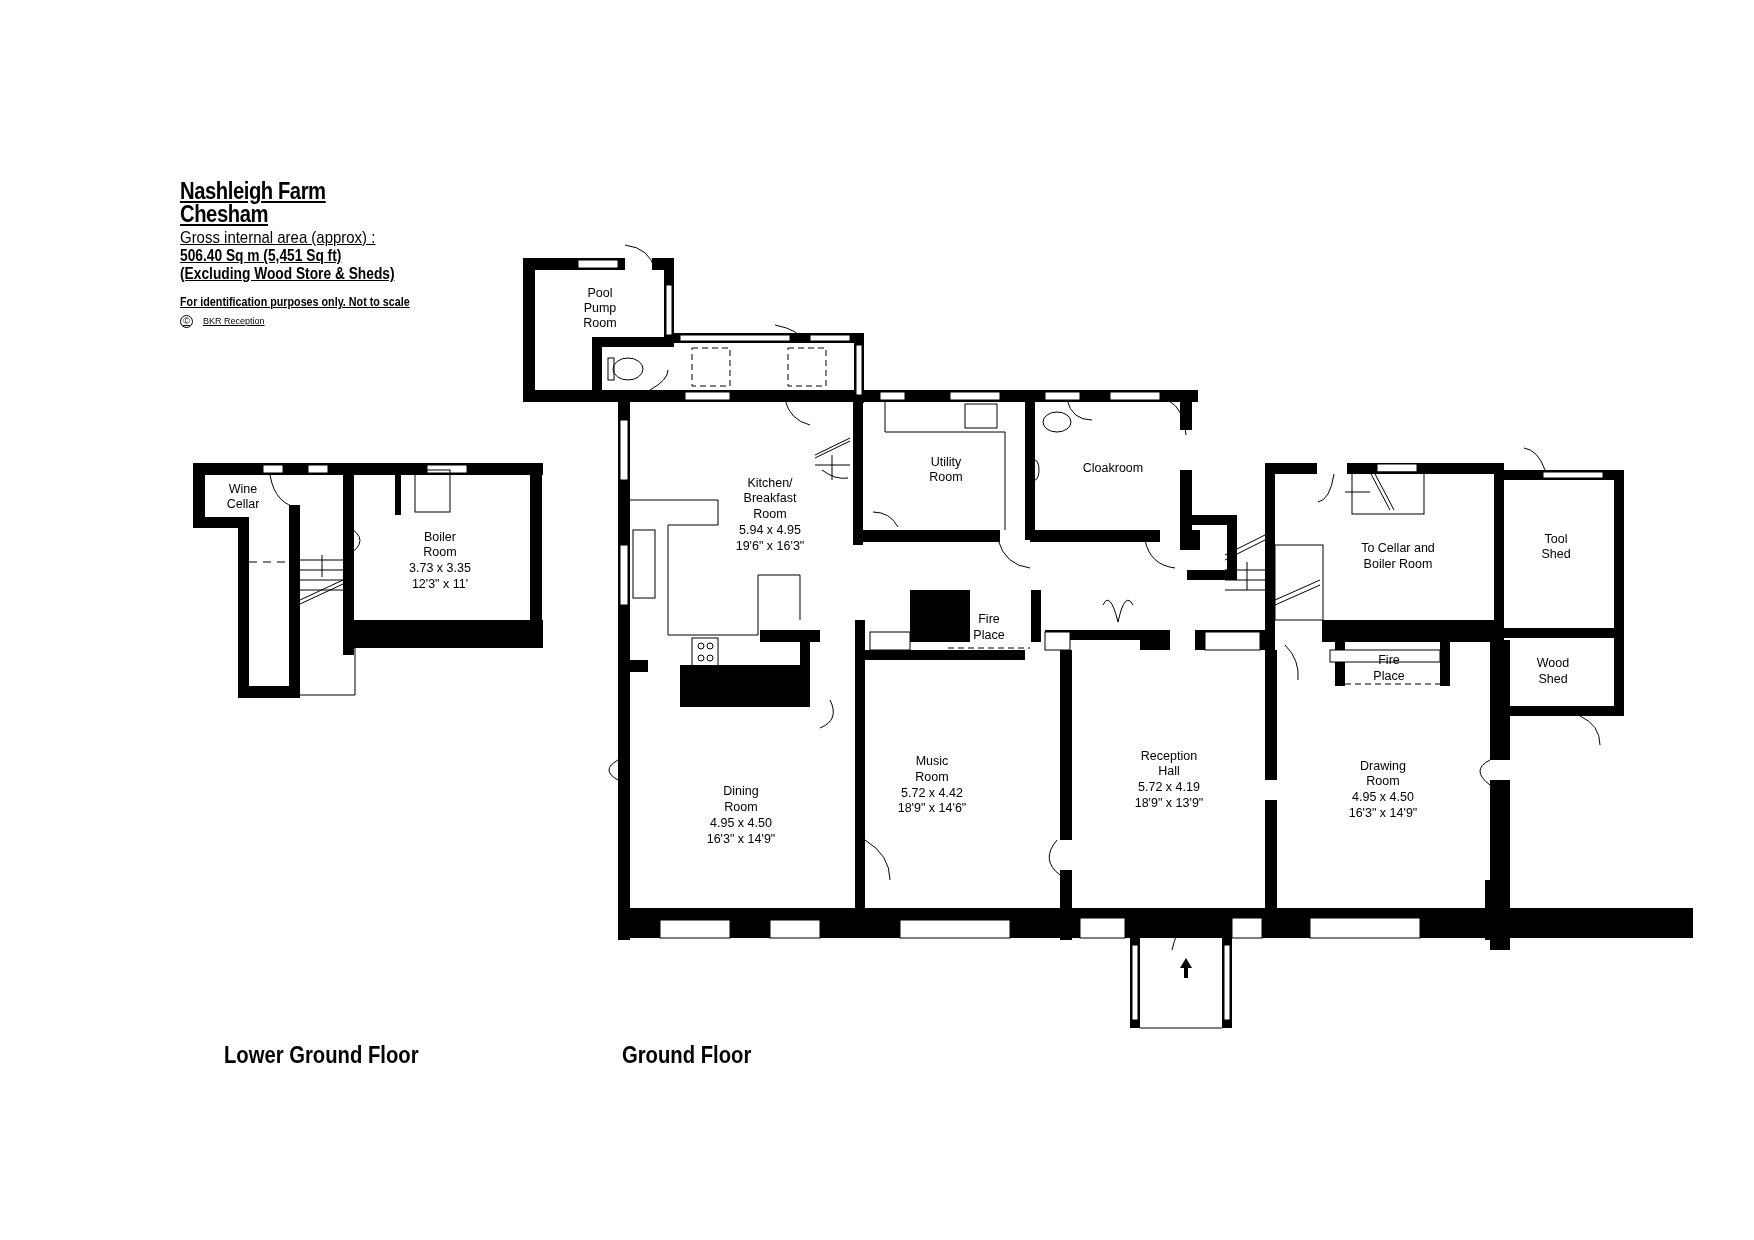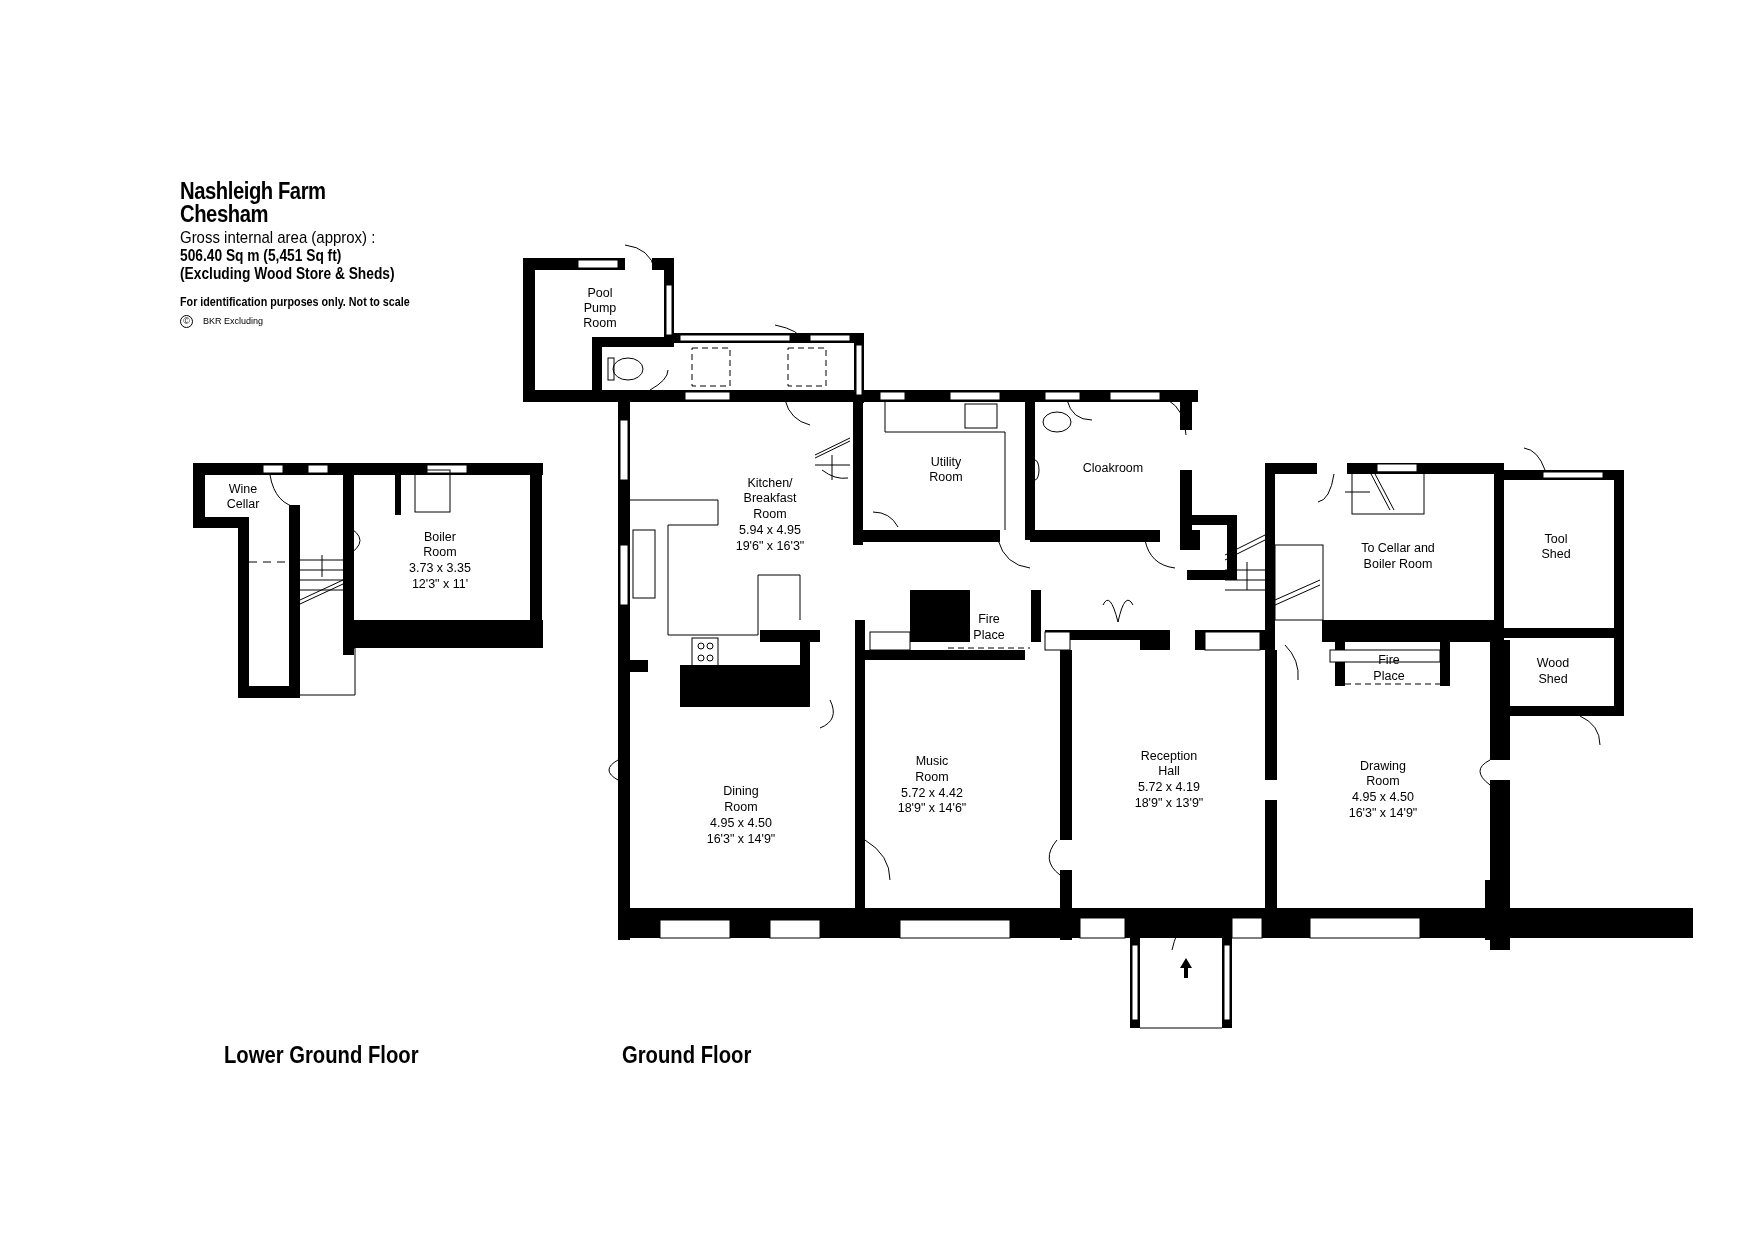--- a/index.html
+++ b/index.html
@@ -1,17 +1,17 @@
 <!DOCTYPE html>
 <html><head>
   <meta charset="utf-8">
   <style>
     html, body { margin:0; padding:0; background:#ffffff; }
     body { width:1754px; height:1240px; position:relative; overflow:hidden; font-family:"Liberation Sans", sans-serif; color:#000; }
-    .hdr { position:absolute; left:180px; top:180px; line-height:1; }
+    .hdr { position:absolute; left:180px; top:180px; line-height:1;text-decoration:underline; }
     .title { font-weight:bold; font-size:23px; letter-spacing:-0.5px; display:block; transform:scaleX(0.88); transform-origin:left; }
     .sub { font-size:17px; display:block; transform:scaleX(0.88); transform-origin:left; margin-top:3px; }
     .subb { font-size:16px; font-weight:bold; display:block; transform:scaleX(0.86); transform-origin:left; margin-top:2px; }
     .note { font-size:12.5px; font-weight:bold; display:block; transform:scaleX(0.86); transform-origin:left; margin-top:14px; }
     .copy { font-size:9px; display:flex; align-items:center; gap:10px; margin-top:6px; }
     .copy .c { font-size:12px; border:1px solid #000; border-radius:50%; width:11px; height:11px; line-height:11px; text-align:center; font-size:9px; }
     .floor-label { position:absolute; font-weight:bold; font-size:23px; transform:scaleX(0.88); transform-origin:left; }
     svg { position:absolute; left:0; top:0; }
     .rl { font-family:"Liberation Sans", sans-serif; font-size:12.5px; text-anchor:middle; }
   </style>
@@ -20,21 +20,21 @@
 
 <div class="hdr">
   <span class="title">Nashleigh Farm</span>
   <span class="title">Chesham</span>
   <span class="sub">Gross internal area (approx) :</span>
   <span class="subb">506.40 Sq m (5,451 Sq ft)</span>
   <span class="subb">(Excluding Wood Store &amp; Sheds)</span>
   <span class="note">For identification purposes only. Not to scale</span>
   <div class="copy">
     <span class="c">©</span>
-    <span>BKR Excluding</span>
+    <span>BKR Reception</span>
   </div>
 </div>
 
 <div class="floor-label" style="left:224px; top:1042px;">Lower Ground Floor</div>
 <div class="floor-label" style="left:622px; top:1042px;">Ground Floor</div>
 
 <svg width="1754" height="1240" viewBox="0 0 1754 1240">
 
   <g fill="#000" stroke="none">
 

